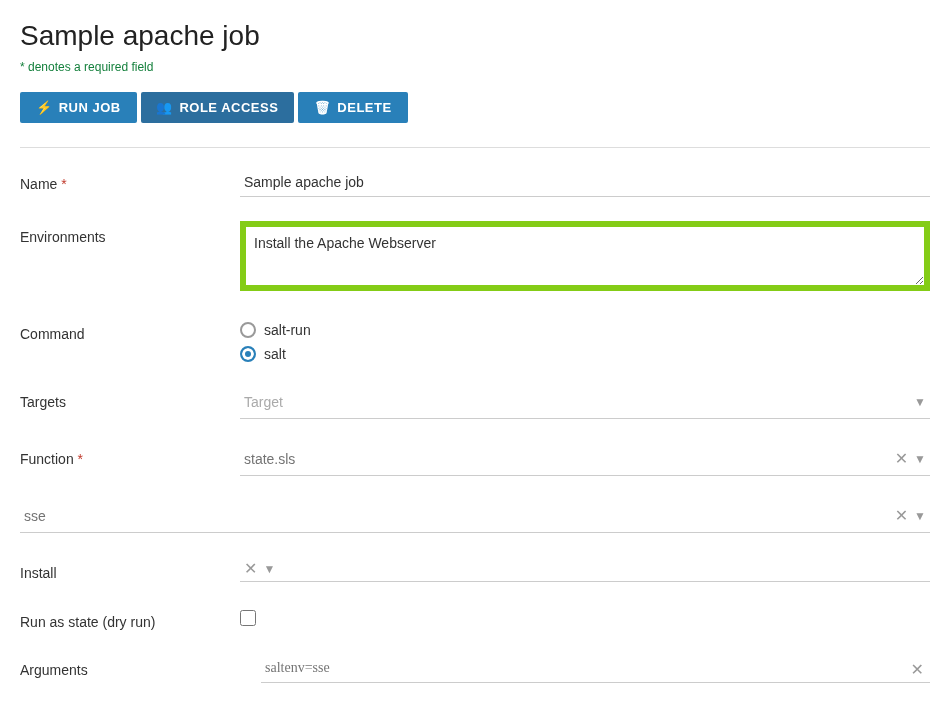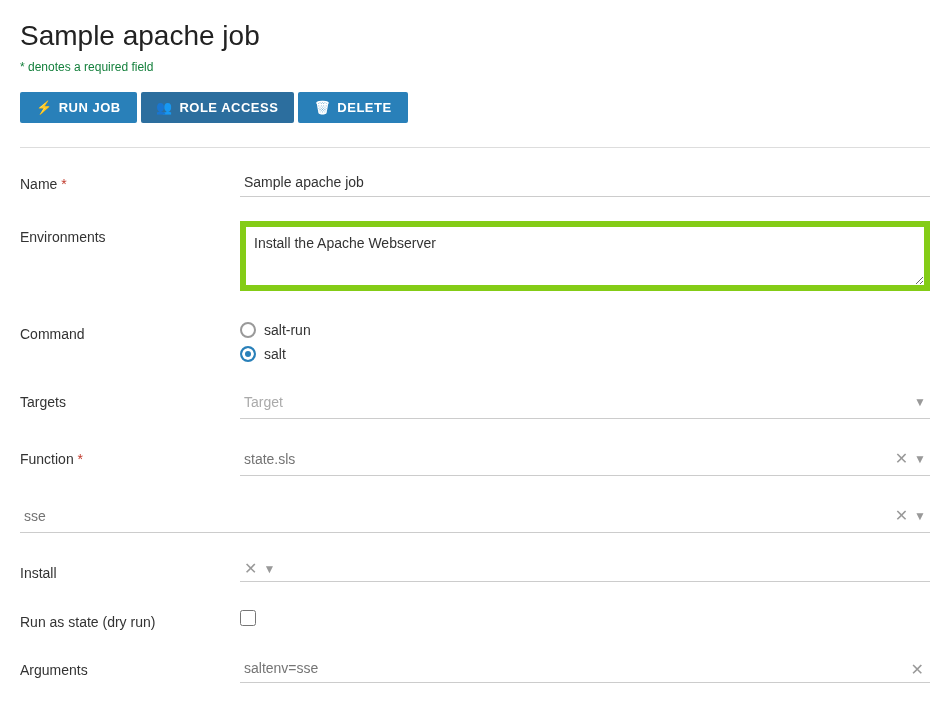--- a/index.html
+++ b/index.html
@@ -212,31 +212,33 @@
 
     .checkbox-item input[type="checkbox"] {
       width: 16px;
       height: 16px;
       cursor: pointer;
       border: 1px solid #999;
     }
 
     .arguments-row {
       position: relative;
+      gap: 21px;
     }
 
     .arguments-input {
       width: 100%;
       border: none;
       border-bottom: 1px solid #ccc;
       padding: 6px 30px 6px 4px;
       font-size: 14px;
       color: #0f172a;
       outline: none;
       background: transparent;
+      font-family: Liberation Serif, serif;
     }
 
     .close-icon-abs {
       position: absolute;
       right: 6px;
       top: 50%;
       transform: translateY(-50%);
       color: #999;
       font-size: 16px;
       cursor: pointer;

